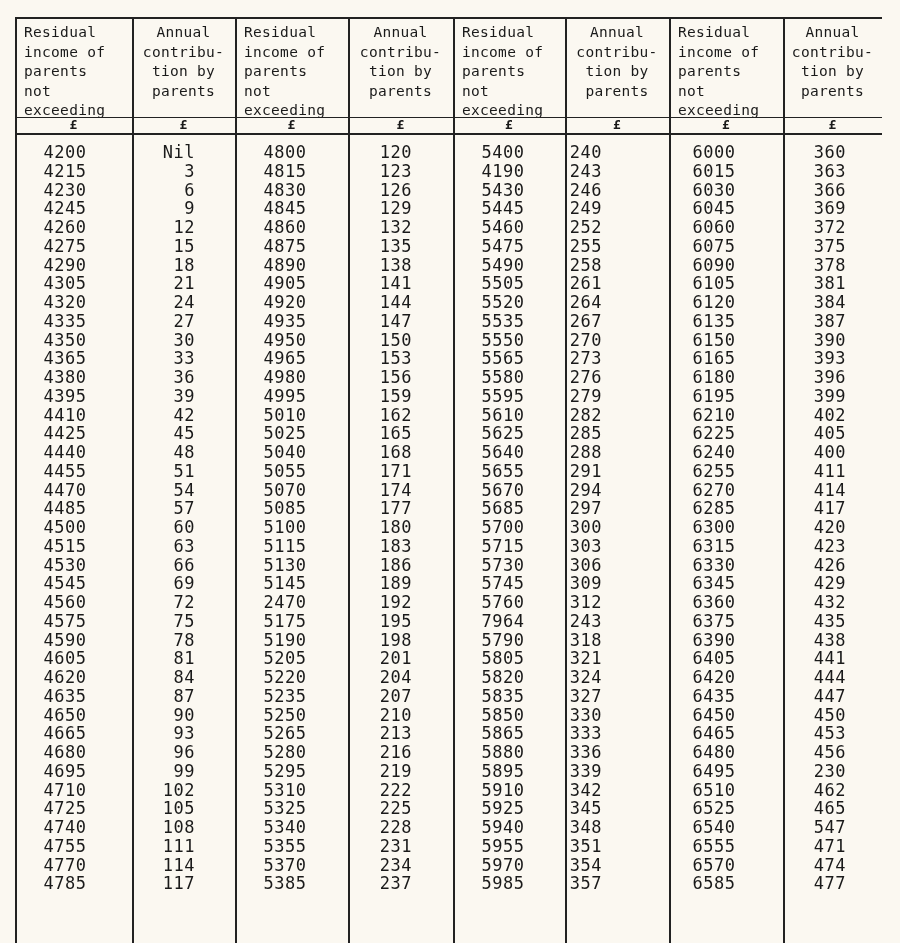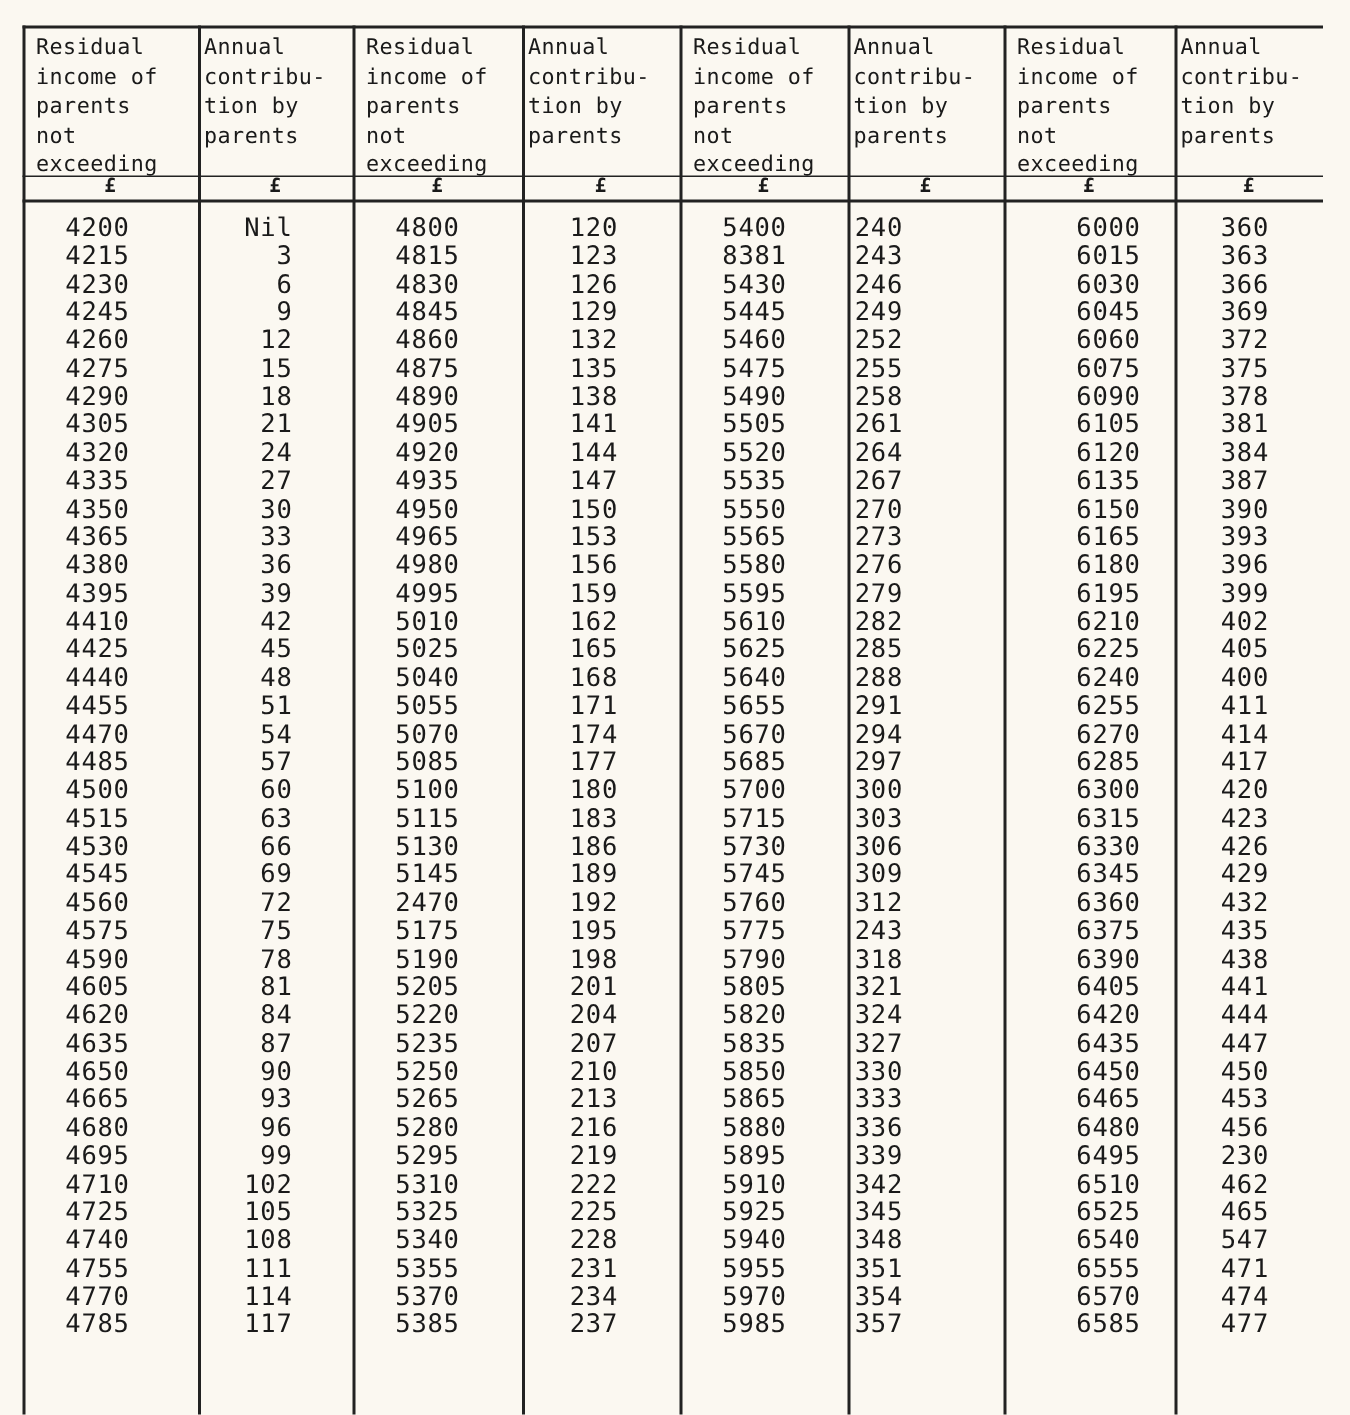--- a/index.html
+++ b/index.html
@@ -20,21 +20,21 @@
   .vline {
     position:absolute; top:0; bottom:0; width:0;
     border-left:2px solid #222;
   }
   .hdr {
     position:absolute; top:2px; height:98px; box-sizing:border-box;
     padding:4px 6px 0 9px;
     font-size:14.5px; line-height:19.5px; letter-spacing:0.3px;
     white-space:pre-line;
   }
-  .hdr.contrib { padding-left:4px; padding-right:4px; }
+  .hdr.contrib { text-align:center; padding-left:4px; padding-right:4px; }
   .hline1 {
     position:absolute; left:0; width:867px; top:100px; border-top:1.5px solid #222;
   }
   .hline2 {
     position:absolute; left:0; width:867px; top:116px; border-top:2px solid #222;
   }
   .pound {
     position:absolute; top:100px; height:16px; line-height:16px;
     text-align:center; font-weight:bold; font-size:13px;
   }
@@ -274,21 +274,21 @@
       <div>219</div>
       <div>222</div>
       <div>225</div>
       <div>228</div>
       <div>231</div>
       <div>234</div>
       <div>237</div>
     </div>
   <div class="col inc" style="left:448px;width:80px">
       <div>5400</div>
-      <div>8381</div>
+      <div>4190</div>
       <div>5430</div>
       <div>5445</div>
       <div>5460</div>
       <div>5475</div>
       <div>5490</div>
       <div>5505</div>
       <div>5520</div>
       <div>5535</div>
       <div>5550</div>
       <div>5565</div>
@@ -298,21 +298,21 @@
       <div>5625</div>
       <div>5640</div>
       <div>5655</div>
       <div>5670</div>
       <div>5685</div>
       <div>5700</div>
       <div>5715</div>
       <div>5730</div>
       <div>5745</div>
       <div>5760</div>
-      <div>5775</div>
+      <div>7964</div>
       <div>5790</div>
       <div>5805</div>
       <div>5820</div>
       <div>5835</div>
       <div>5850</div>
       <div>5865</div>
       <div>5880</div>
       <div>5895</div>
       <div>5910</div>
       <div>5925</div>
@@ -356,21 +356,21 @@
       <div>333</div>
       <div>336</div>
       <div>339</div>
       <div>342</div>
       <div>345</div>
       <div>348</div>
       <div>351</div>
       <div>354</div>
       <div>357</div>
     </div>
-  <div class="col inc" style="left:684px;width:80px">
+  <div class="col inc" style="left:659px;width:80px">
       <div>6000</div>
       <div>6015</div>
       <div>6030</div>
       <div>6045</div>
       <div>6060</div>
       <div>6075</div>
       <div>6090</div>
       <div>6105</div>
       <div>6120</div>
       <div>6135</div>

